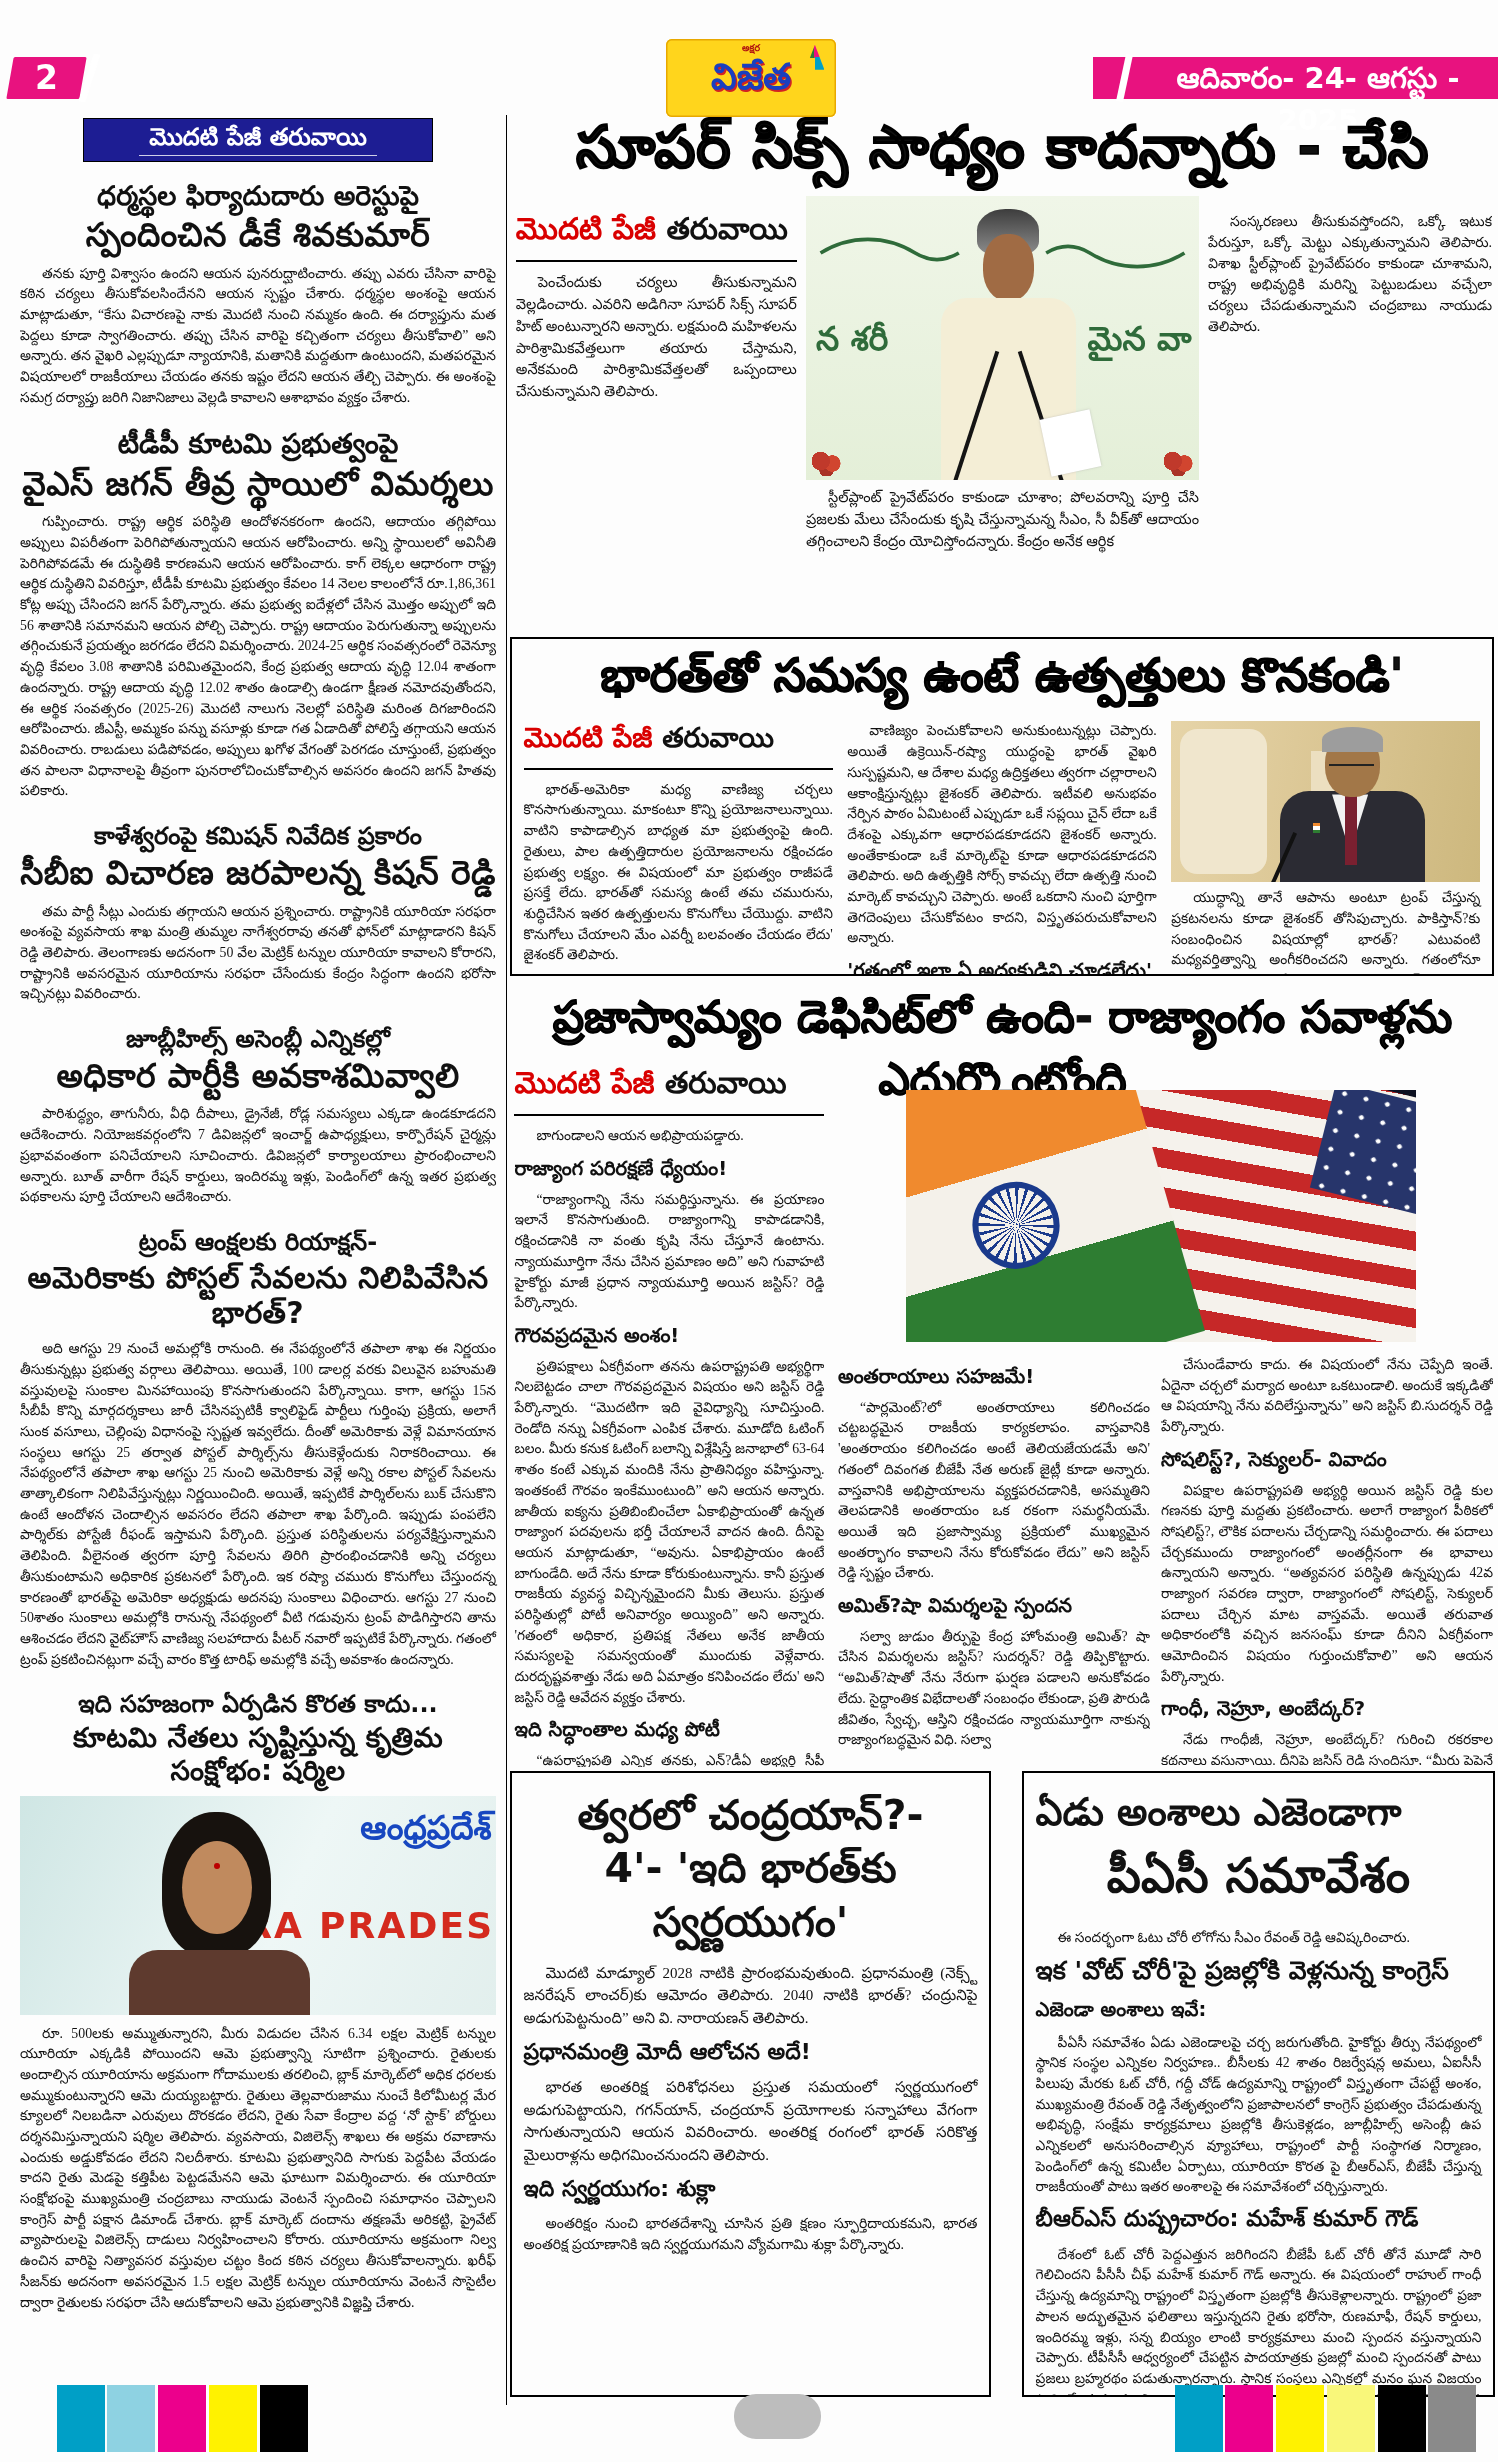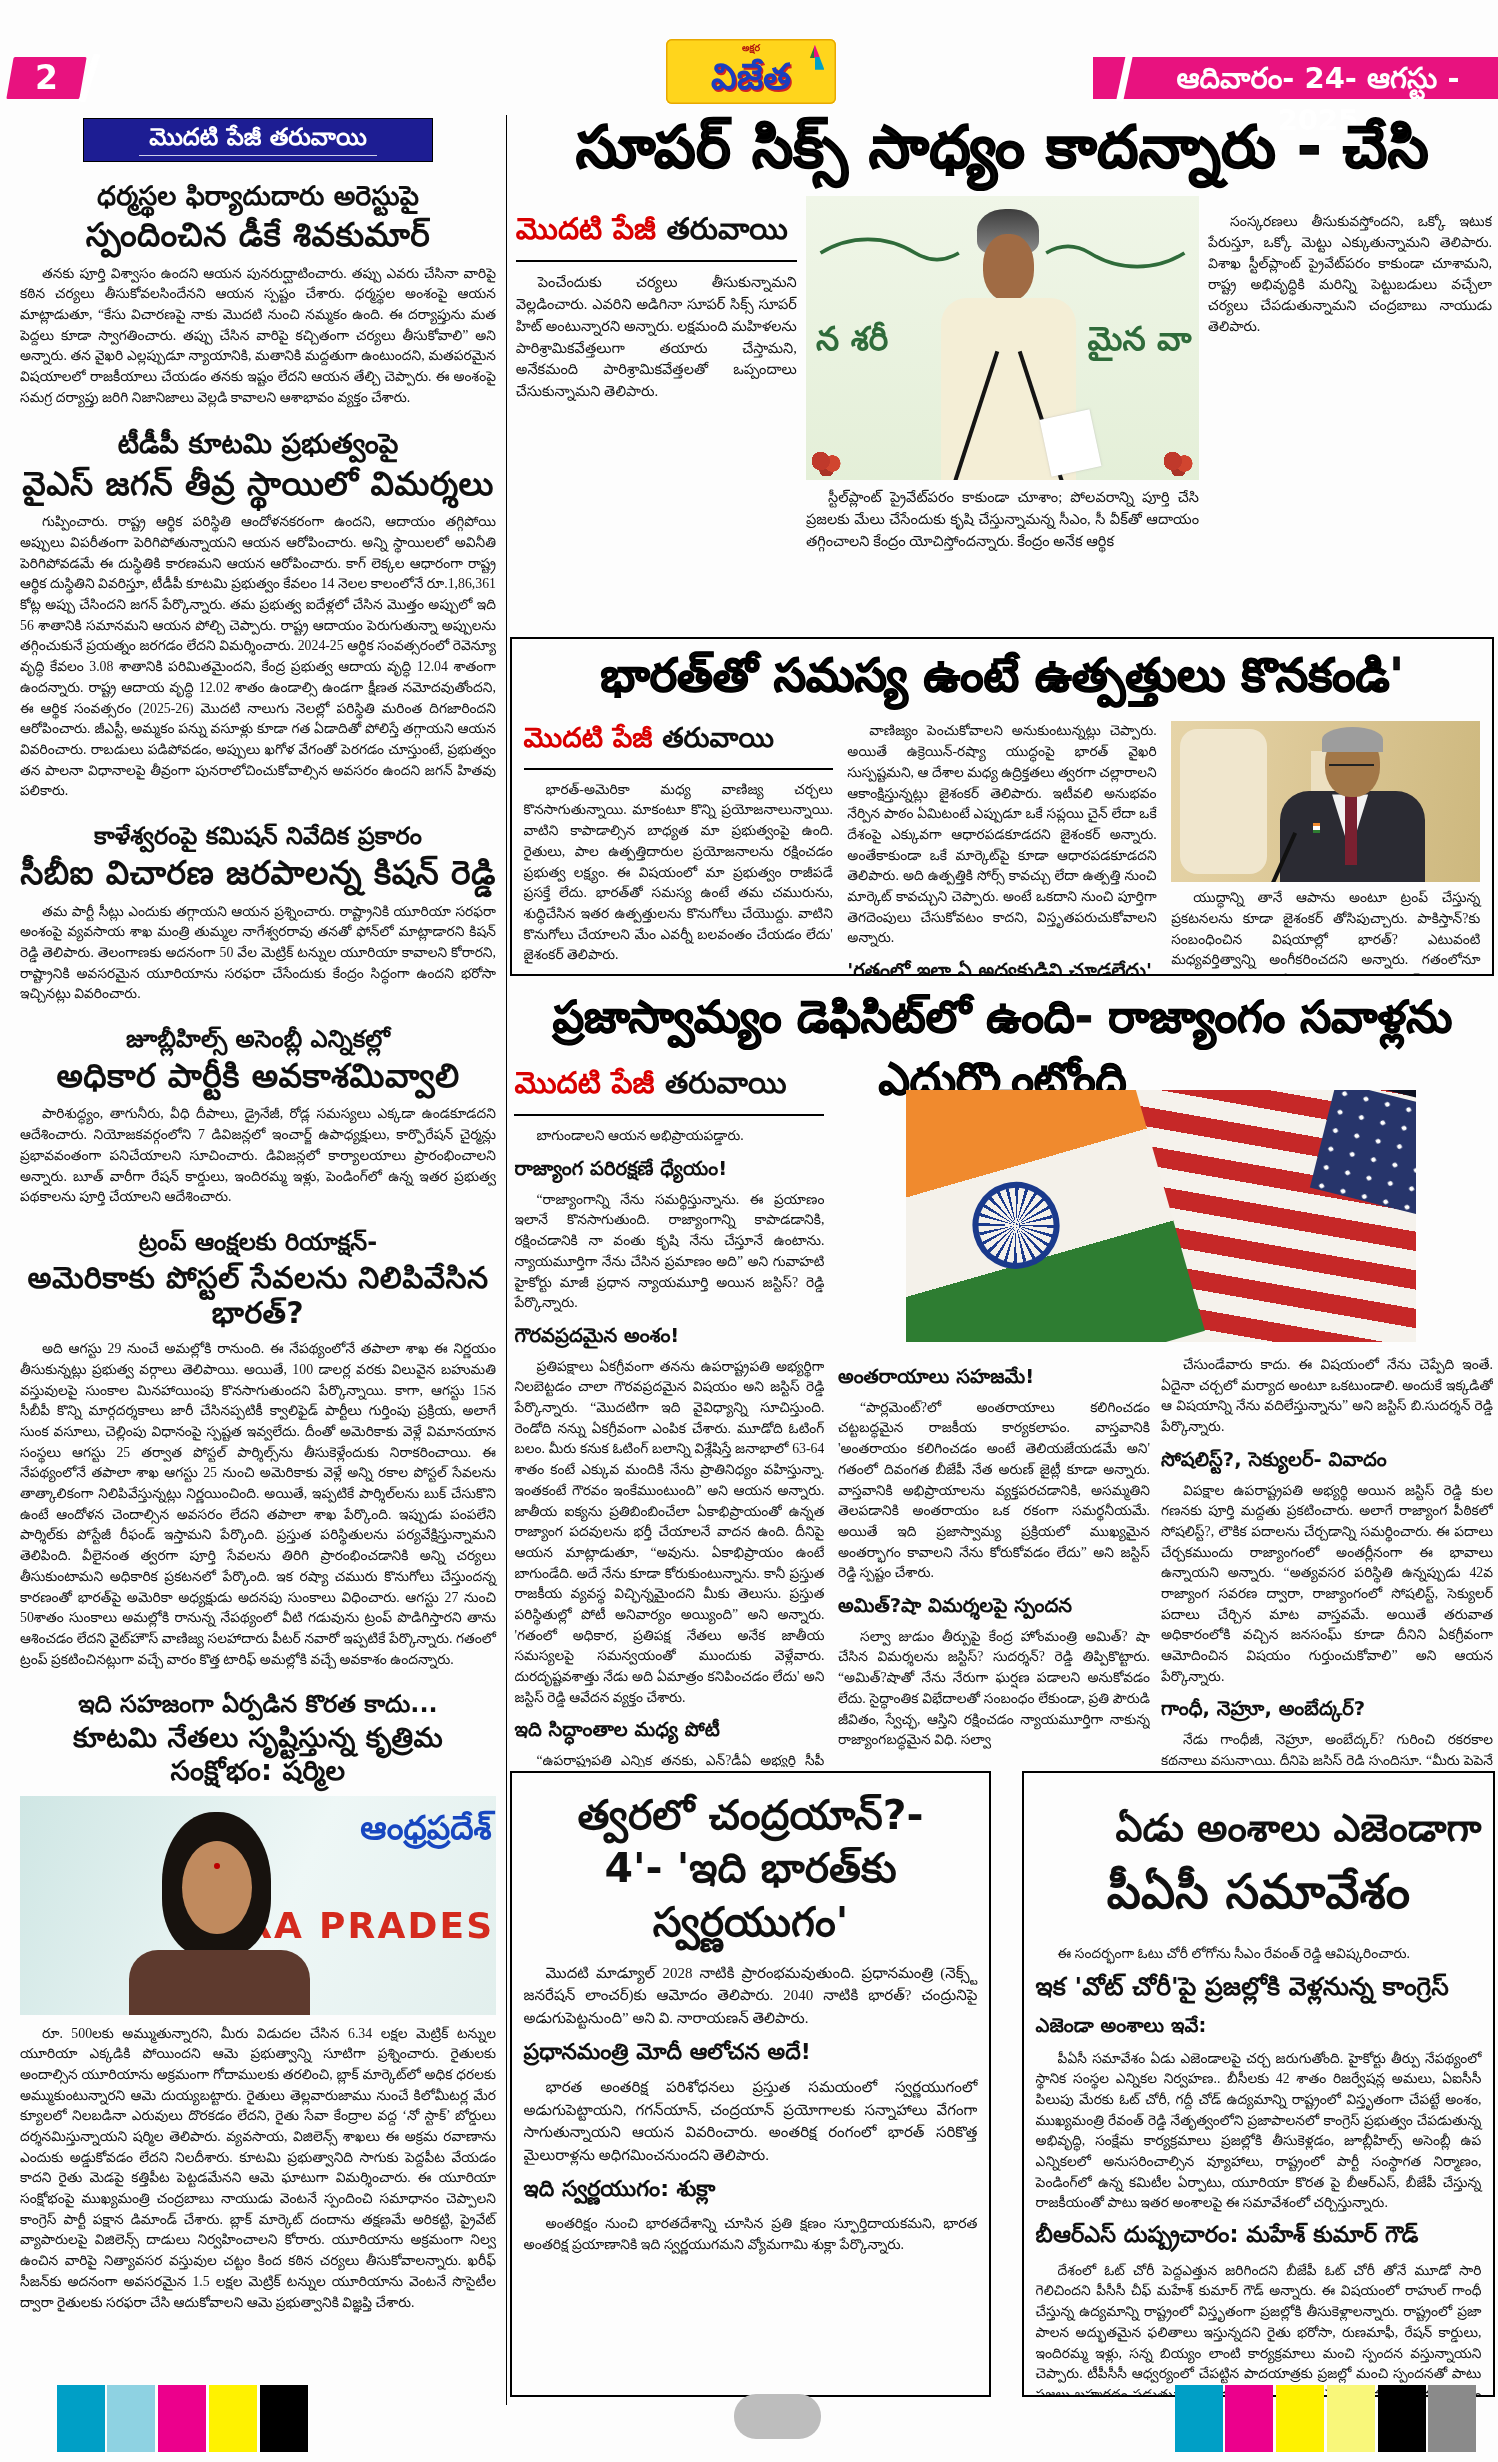--- a/index.html
+++ b/index.html
@@ -6,21 +6,21 @@
   #page{position:relative;width:1499px;height:2462px;background:#fdfdfd;margin:0 auto;overflow:hidden;
         font-family:"Liberation Serif",serif;color:#111;}
   
   .band{position:absolute;top:57px;height:42px;background:#e8127f;}
   .band-left{left:10px;width:73px;transform:skewX(-10deg);border-radius:1.5px;}
   .band-left .pgnum{display:block;color:#fff;font:bold 33px "DejaVu Sans",sans-serif;text-align:center;line-height:41px;transform:skewX(10deg);}
   .band-left:after{content:"";position:absolute;right:-10px;top:-2.9px;width:7.3px;height:48px;background:#fff;transform:rotate(8deg);}
   .band-right{left:1093px;right:0;}
   .band-right .slash{position:absolute;left:27.6px;top:-2.9px;width:7.3px;height:48px;background:#fff;transform:rotate(12deg);}
   .band-right .date{display:block;text-align:center;color:#fff;font:bold 29px "DejaVu Sans",sans-serif;line-height:42px;padding-left:44px;}
-  .logo{position:absolute;left:666px;top:39px;width:170px;height:65px;background:#ffd51c;border-radius:5.8px;
+  .logo{position:absolute;left:666px;top:39px;width:170px;height:78px;background:#ffd51c;border-radius:5.8px;
         box-shadow:0 0 0 1.5px #e8a800 inset;text-align:center;z-index:5;}
   .logo .tag{display:block;color:#b01010;font:bold 9.4px "DejaVu Sans",sans-serif;padding-top:2.9px;}
   .logo .ttl{display:block;color:#1a3fbf;font:900 36px "DejaVu Sans",sans-serif;line-height:42px;text-shadow:1.5px 1.5px 0 #d22222;}
   .logo .feather{position:absolute;right:11.6px;top:5.8px;width:19px;height:25px;
         background:conic-gradient(#e8127f 0 25%,#00a0c6 25% 50%,#ffd51c 50% 75%,#2e7d32 75%);
         clip-path:polygon(50% 0,100% 100%,0 100%);}
   
   .kicker{font:bold 24px "DejaVu Sans",sans-serif;text-align:center;line-height:1.25;margin:0 0 2.9px;}
   .bighead{font:900 33px "DejaVu Sans",sans-serif;text-align:center;line-height:1.18;margin:0 0 8.7px;letter-spacing:0.4px;}
   .btxt{font-size:13.8px;line-height:1.5;text-align:justify;text-indent:22px;margin:0 0 7.3px;}
@@ -81,21 +81,21 @@
            background:repeating-linear-gradient(176deg,#c62828 0 19px,#f5f2ec 19px 38px);}
   .canton{position:absolute;right:7.3px;top:4.4px;width:152px;height:109px;background:#27356b;
           background-image:radial-gradient(#fff 2.2px,transparent 2.9px);background-size:22px 19px;}
   .d-colR{position:absolute;left:915px;top:109px;width:70px;height:261px;overflow:hidden;font-size:12.3px;line-height:1.45;text-align:justify;}
   .d-col2{position:absolute;left:328px;top:374px;width:312px;height:410px;overflow:hidden;}
   .d-col3{position:absolute;left:651px;top:374px;width:332px;height:410px;overflow:hidden;}
   
   .box-chand{position:absolute;left:0;top:1662px;width:481px;height:626px;border:2.2px solid #000;padding:8.7px 11.6px;overflow:hidden;box-sizing:border-box;}
   .c-head{font:900 41px "DejaVu Sans",sans-serif;text-align:center;line-height:1.3;margin:7.3px 0 13px;}
   .box-pac{position:absolute;left:512px;top:1662px;width:473px;height:626px;border:2.2px solid #000;padding:8.7px 11.6px;overflow:hidden;box-sizing:border-box;}
-  .p-head1{font:900 38px "DejaVu Sans",sans-serif;text-align:right;margin-top:24px;}
+  .p-head1{font:900 38px "DejaVu Sans",sans-serif;text-align:left;margin-top:8px;}
   .p-head2{font:900 48px "DejaVu Sans",sans-serif;text-align:center;margin:4.4px 0 13px;}
   .boldline{font:bold 18px "DejaVu Sans",sans-serif;margin:7.3px 0;}
   
   .photo-sharmila{position:relative;width:100%;height:219px;background:linear-gradient(115deg,#cfe6e4,#eef7f6 55%,#e2efed);overflow:hidden;margin:8.7px 0;}
   .sh-blue{position:absolute;right:4.4px;top:11.6px;color:#1747c0;font:900 33px "DejaVu Sans",sans-serif;}
   .sh-red{position:absolute;right:1.5px;top:109px;color:#d42a1e;font:900 36px "DejaVu Sans",sans-serif;letter-spacing:2.2px;}
   .sh-hair{position:absolute;left:142px;top:16px;width:109px;height:145px;background:#17120e;border-radius:48% 48% 40% 40%;}
   .sh-face{position:absolute;left:162px;top:45px;width:70px;height:93px;background:#c08a5e;border-radius:50%;}
   .sh-bindi{position:absolute;left:194px;top:67px;width:5.8px;height:5.8px;background:#b00;border-radius:50%;}
   .sh-body{position:absolute;left:109px;top:154px;width:181px;height:67px;background:#5e3a2e;border-radius:29px 29px 0 0;}

